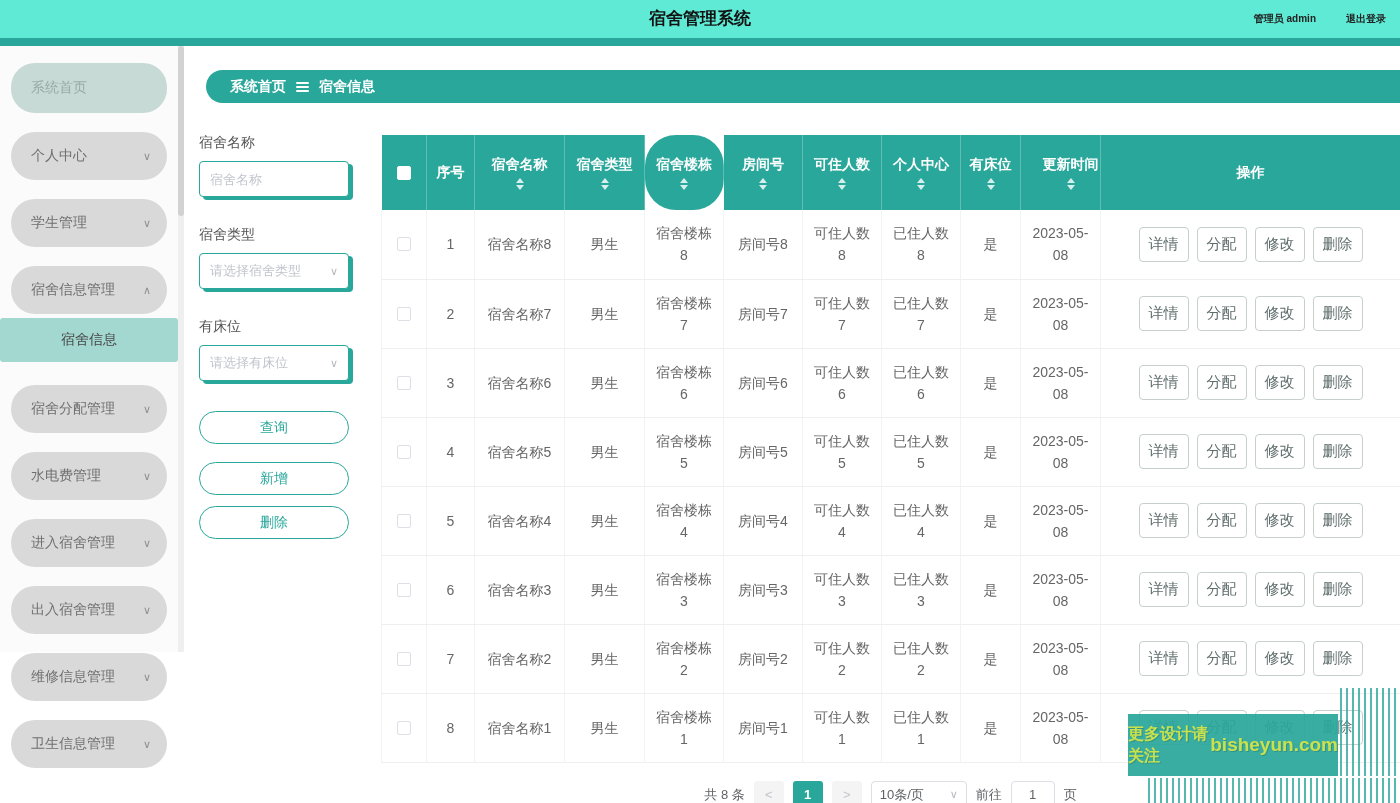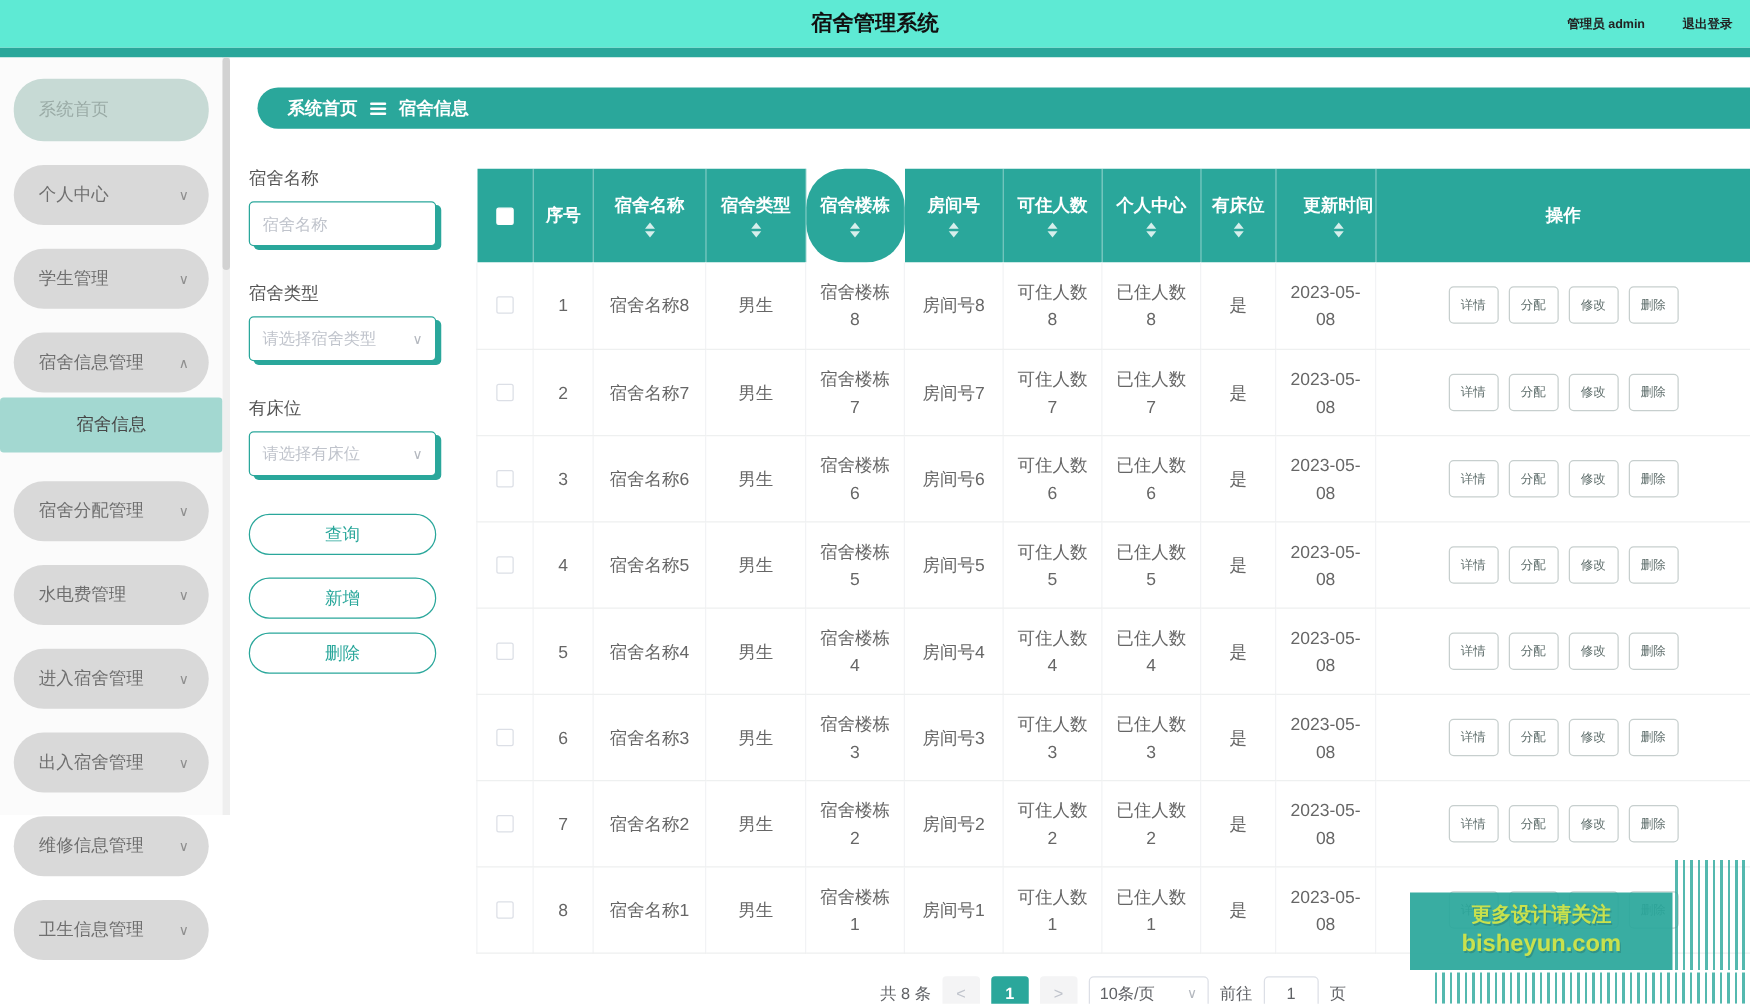--- a/index.html
+++ b/index.html
@@ -95,21 +95,21 @@
     border-bottom:1px solid #eef0f0; border-right:1px solid #f2f3f5; border-left:1px solid #f2f3f5;
     background:#fff; padding:0 8px; line-height:22px;
   }
   tbody tr td:last-child { border-right:none; }
 
   .cb { width:14px; height:14px; border:1px solid #dcdfe6; border-radius:2px; background:#fff; margin:0 auto; cursor:pointer; }
   .cb-hd { border-color:#fff; }
 
   .a-btn {
     padding:7px 9px; border:1px solid #c7cfce; border-radius:4px; background:#fff;
-    color:#5f6e6c; font-size:10px; margin:0 4px; cursor:pointer; font-family:inherit; white-space:nowrap;
+    color:#5f6e6c; font-size:15px; margin:0 4px; cursor:pointer; font-family:inherit; white-space:nowrap;
   }
 
   
   .pagination {
     margin-top:18px; display:flex; align-items:center; justify-content:center; gap:9px;
     font-size:13px; color:#606266; height:28px;
   }
   .pg-btn { width:30px; height:28px; background:#f4f4f5; border:none; border-radius:3px; color:#c0c4cc; font-size:13px; cursor:pointer; }
   .pg-num { width:30px; height:28px; border:none; border-radius:3px; font-size:13px; cursor:pointer; }
   .pg-num.active { background:var(--accent); color:#fff; font-weight:bold; }
@@ -120,21 +120,21 @@
   }
   .pg-goto-input {
     width:44px; height:28px; border:1px solid #dcdfe6; border-radius:4px; text-align:center;
     color:#606266; font-size:13px; font-family:inherit;
   }
 
   
   .watermark {
     position:absolute; left:1128px; top:714px; width:210px; height:62px;
     background:rgba(42,167,155,0.93); z-index:5;
-    display:flex; flex-direction:column; align-items:center; justify-content:center;
+    display:flex; flex-direction:row; align-items:center; justify-content:center;
   }
   .wm1 { color:var(--wm-text); font-weight:bold; font-size:16px; line-height:22px; text-shadow:1px 1px 0 rgba(0,0,0,0.15); }
   .wm2 { color:var(--wm-text); font-weight:bold; font-size:19px; line-height:24px; text-shadow:1px 1px 0 rgba(0,0,0,0.15); }
 
   .stripes { position:absolute; z-index:4; background:repeating-linear-gradient(90deg, rgba(42,167,155,0.8) 0 2px, transparent 2px 6px); }
   .stripes-right { left:1340px; top:688px; width:60px; height:88px; }
   .stripes-bottom { left:1148px; top:778px; width:252px; height:25px; }
 </style>
 </head>
 <body>

